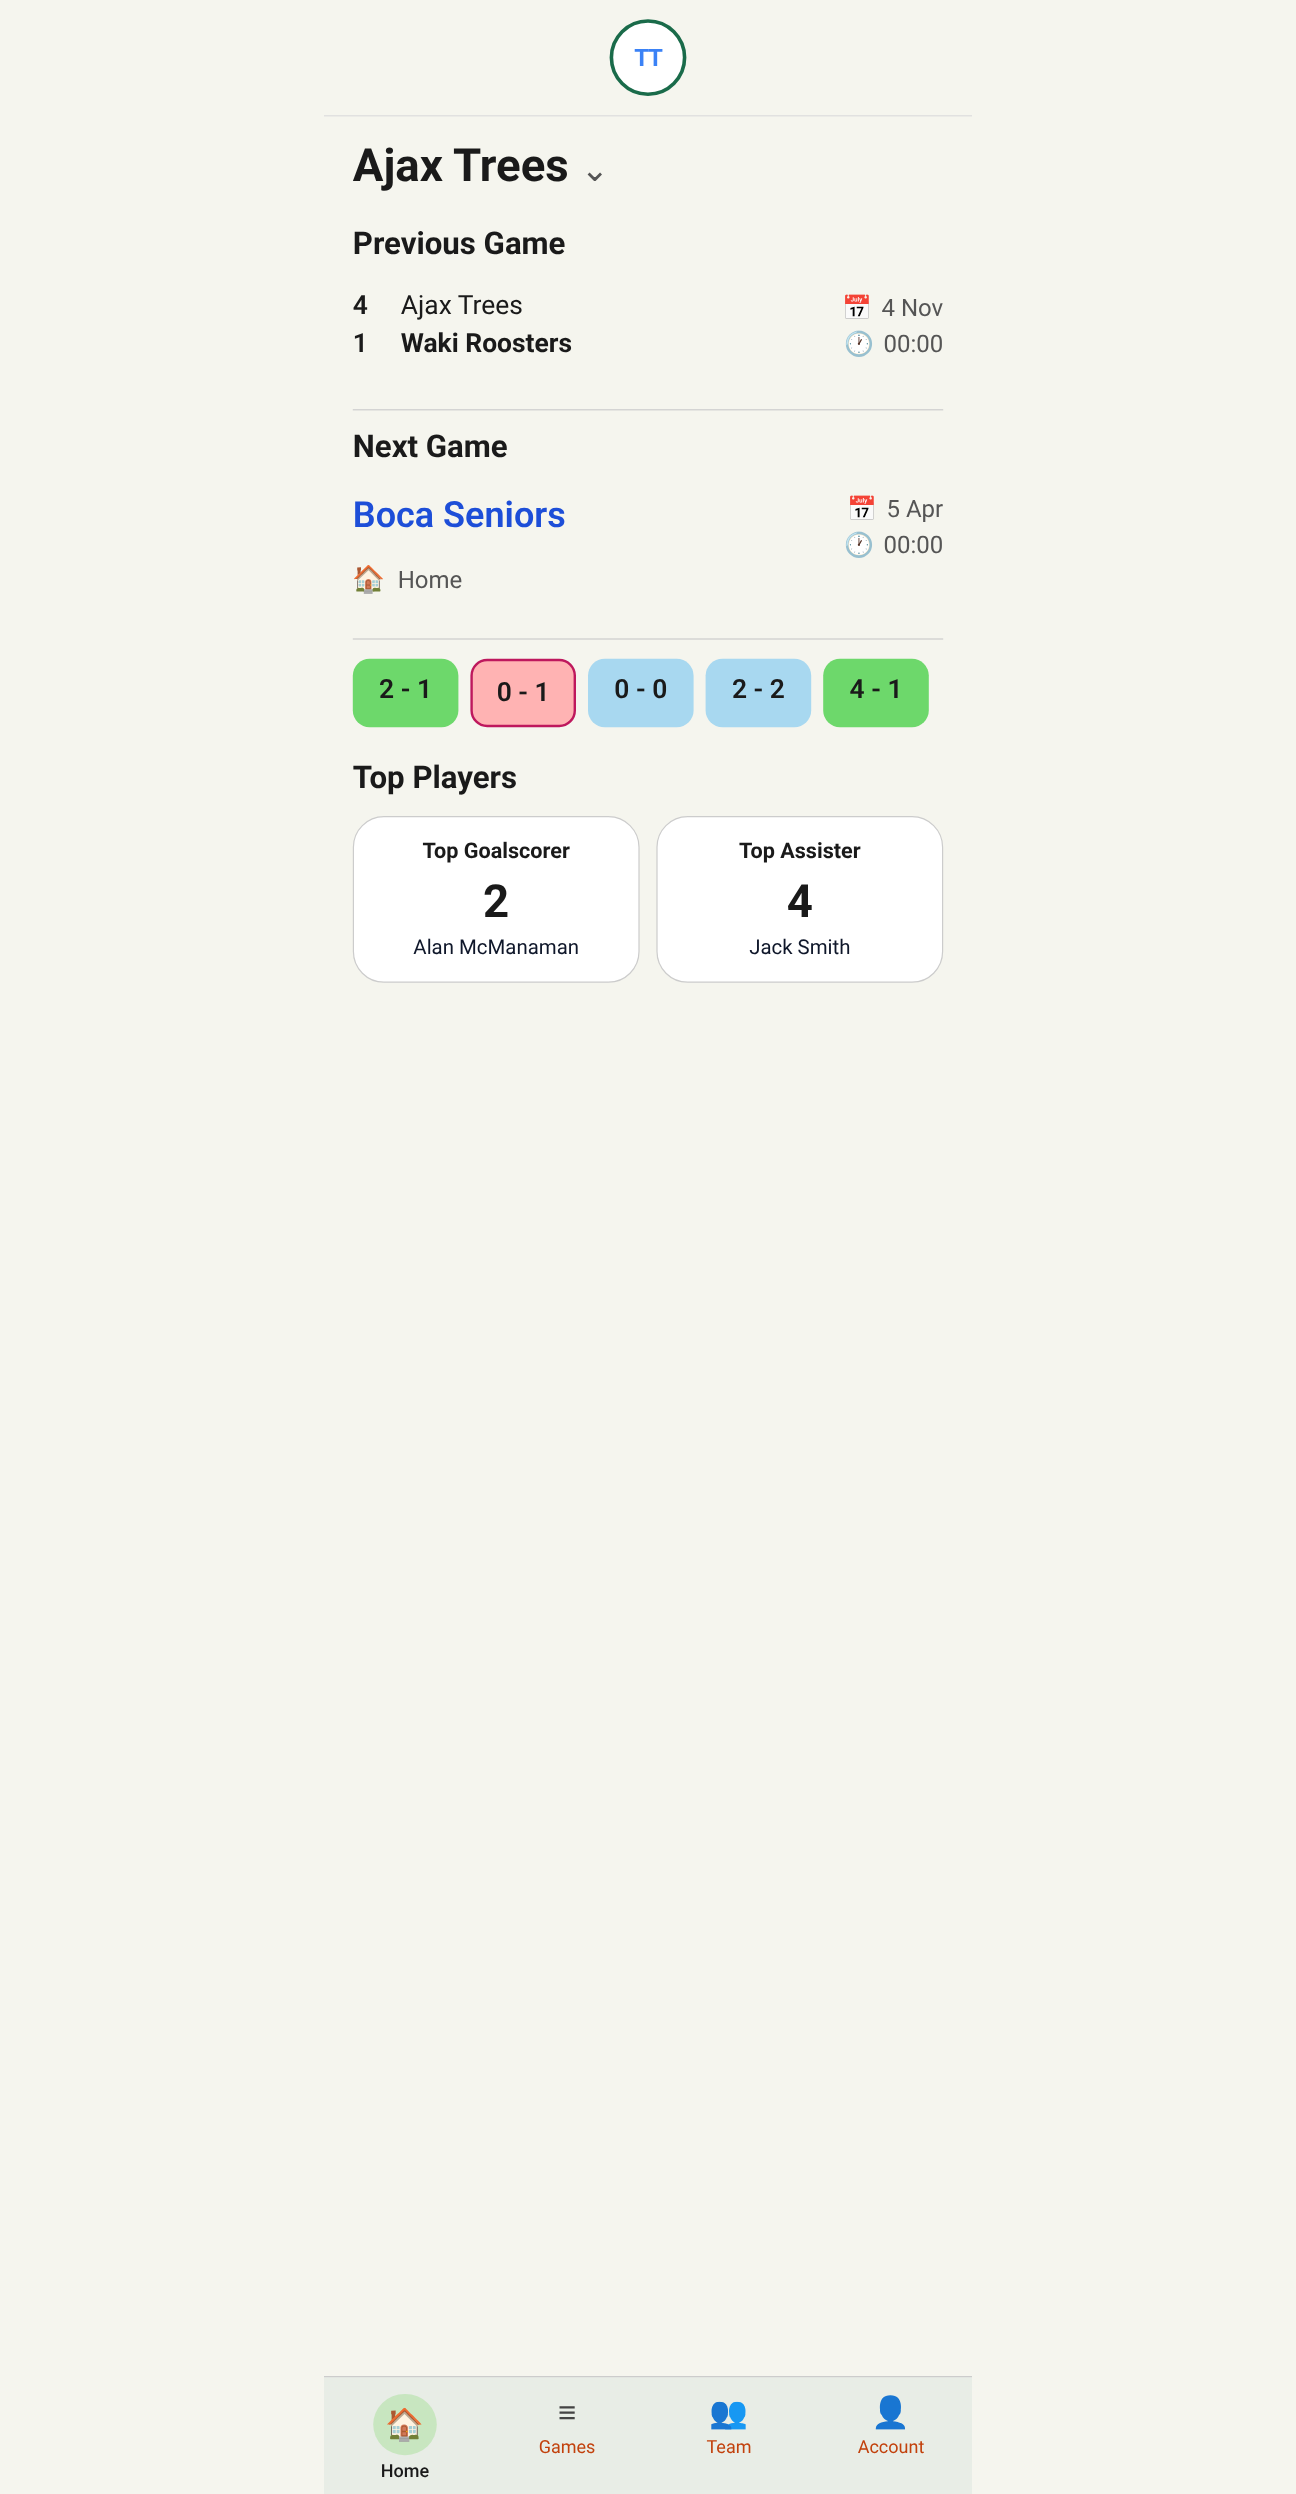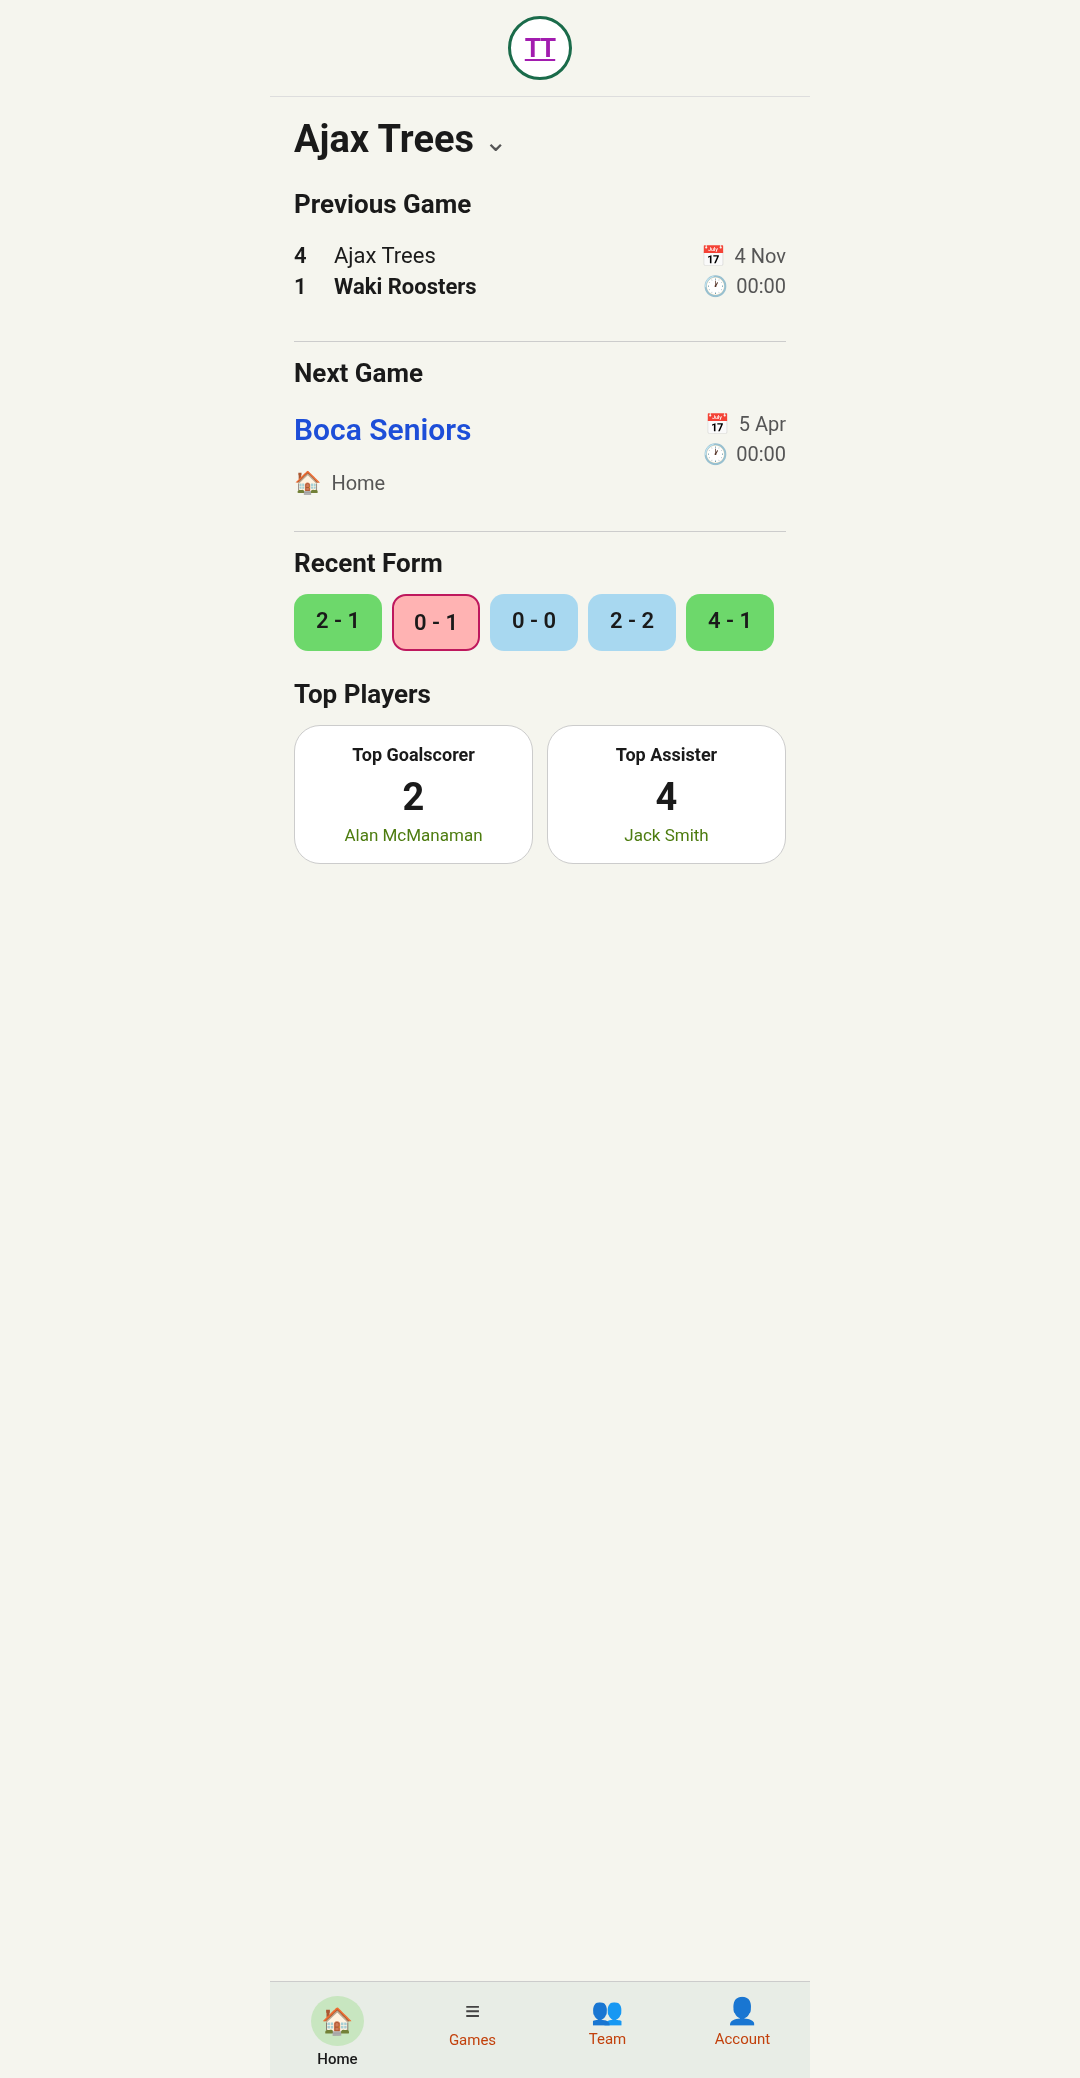--- a/index.html
+++ b/index.html
@@ -26,25 +26,24 @@
       height: 64px;
       border-radius: 50%;
       border: 3px solid #1a6b4a;
       display: flex;
       align-items: center;
       justify-content: center;
       background: white;
     }
 
     .logo-text {
-      font-size: 26px;
+      font-size: 20px;
       font-weight: bold;
-      color: #a21caf;
+      color: #3b82f6;
       letter-spacing: -1px;
-      text-decoration: underline;
     }
 
     .content {
       padding: 20px 24px 120px 24px;
     }
 
     .team-title {
       display: flex;
       align-items: center;
       gap: 10px;
@@ -220,21 +219,21 @@
 
     .player-stat {
       font-size: 38px;
       font-weight: 700;
       color: #1a1a1a;
       margin-bottom: 6px;
     }
 
     .player-name {
       font-size: 17px;
-      color: #4d7c0f;
+      color: #0f172a;
     }
 
     
     .bottom-nav {
       position: fixed;
       bottom: 0;
       left: 50%;
       transform: translateX(-50%);
       width: 100%;
       max-width: 540px;
@@ -348,21 +347,20 @@
             <span>00:00</span>
           </div>
         </div>
       </div>
     </div>
   </div>
 
   <hr class="divider">
 
   <div class="form-section">
-    <div class="section-title">Recent Form</div>
     <div class="form-badges">
 
     <div class="form-badge win">2 - 1</div>
         <div class="form-badge loss">0 - 1</div>
         <div class="form-badge draw">0 - 0</div>
         <div class="form-badge draw">2 - 2</div>
         <div class="form-badge win">4 - 1</div>
       </div>
   </div>
 

